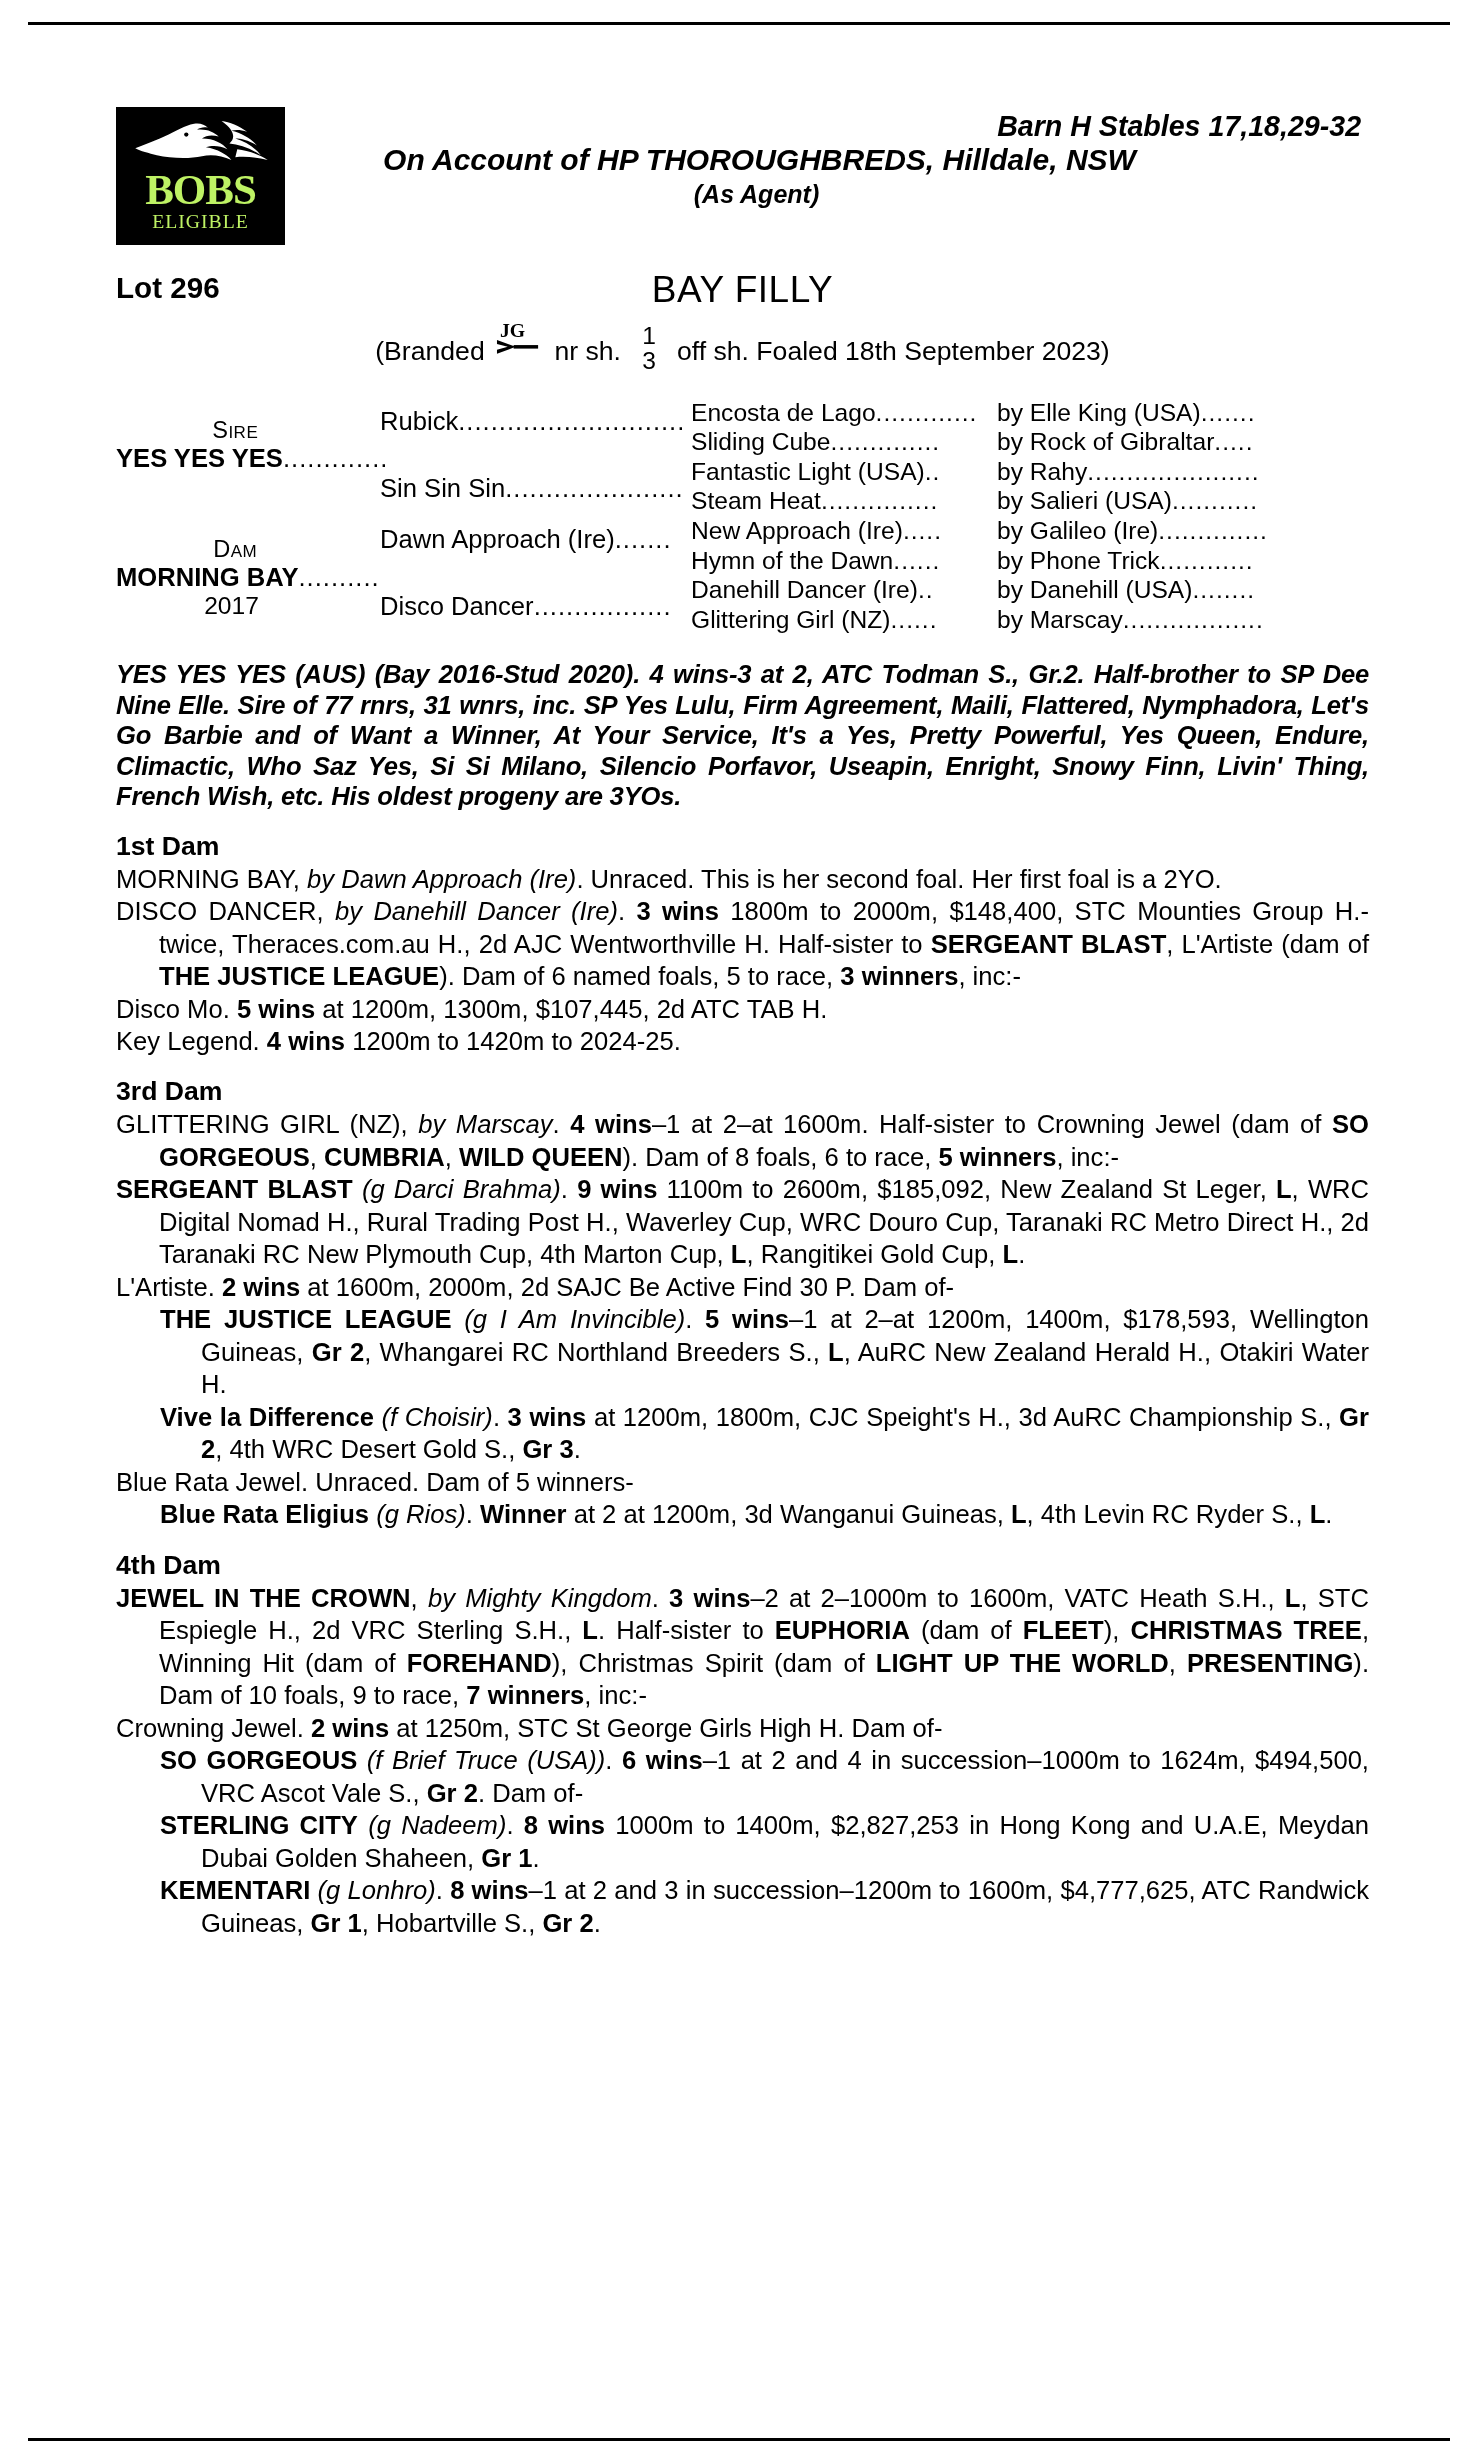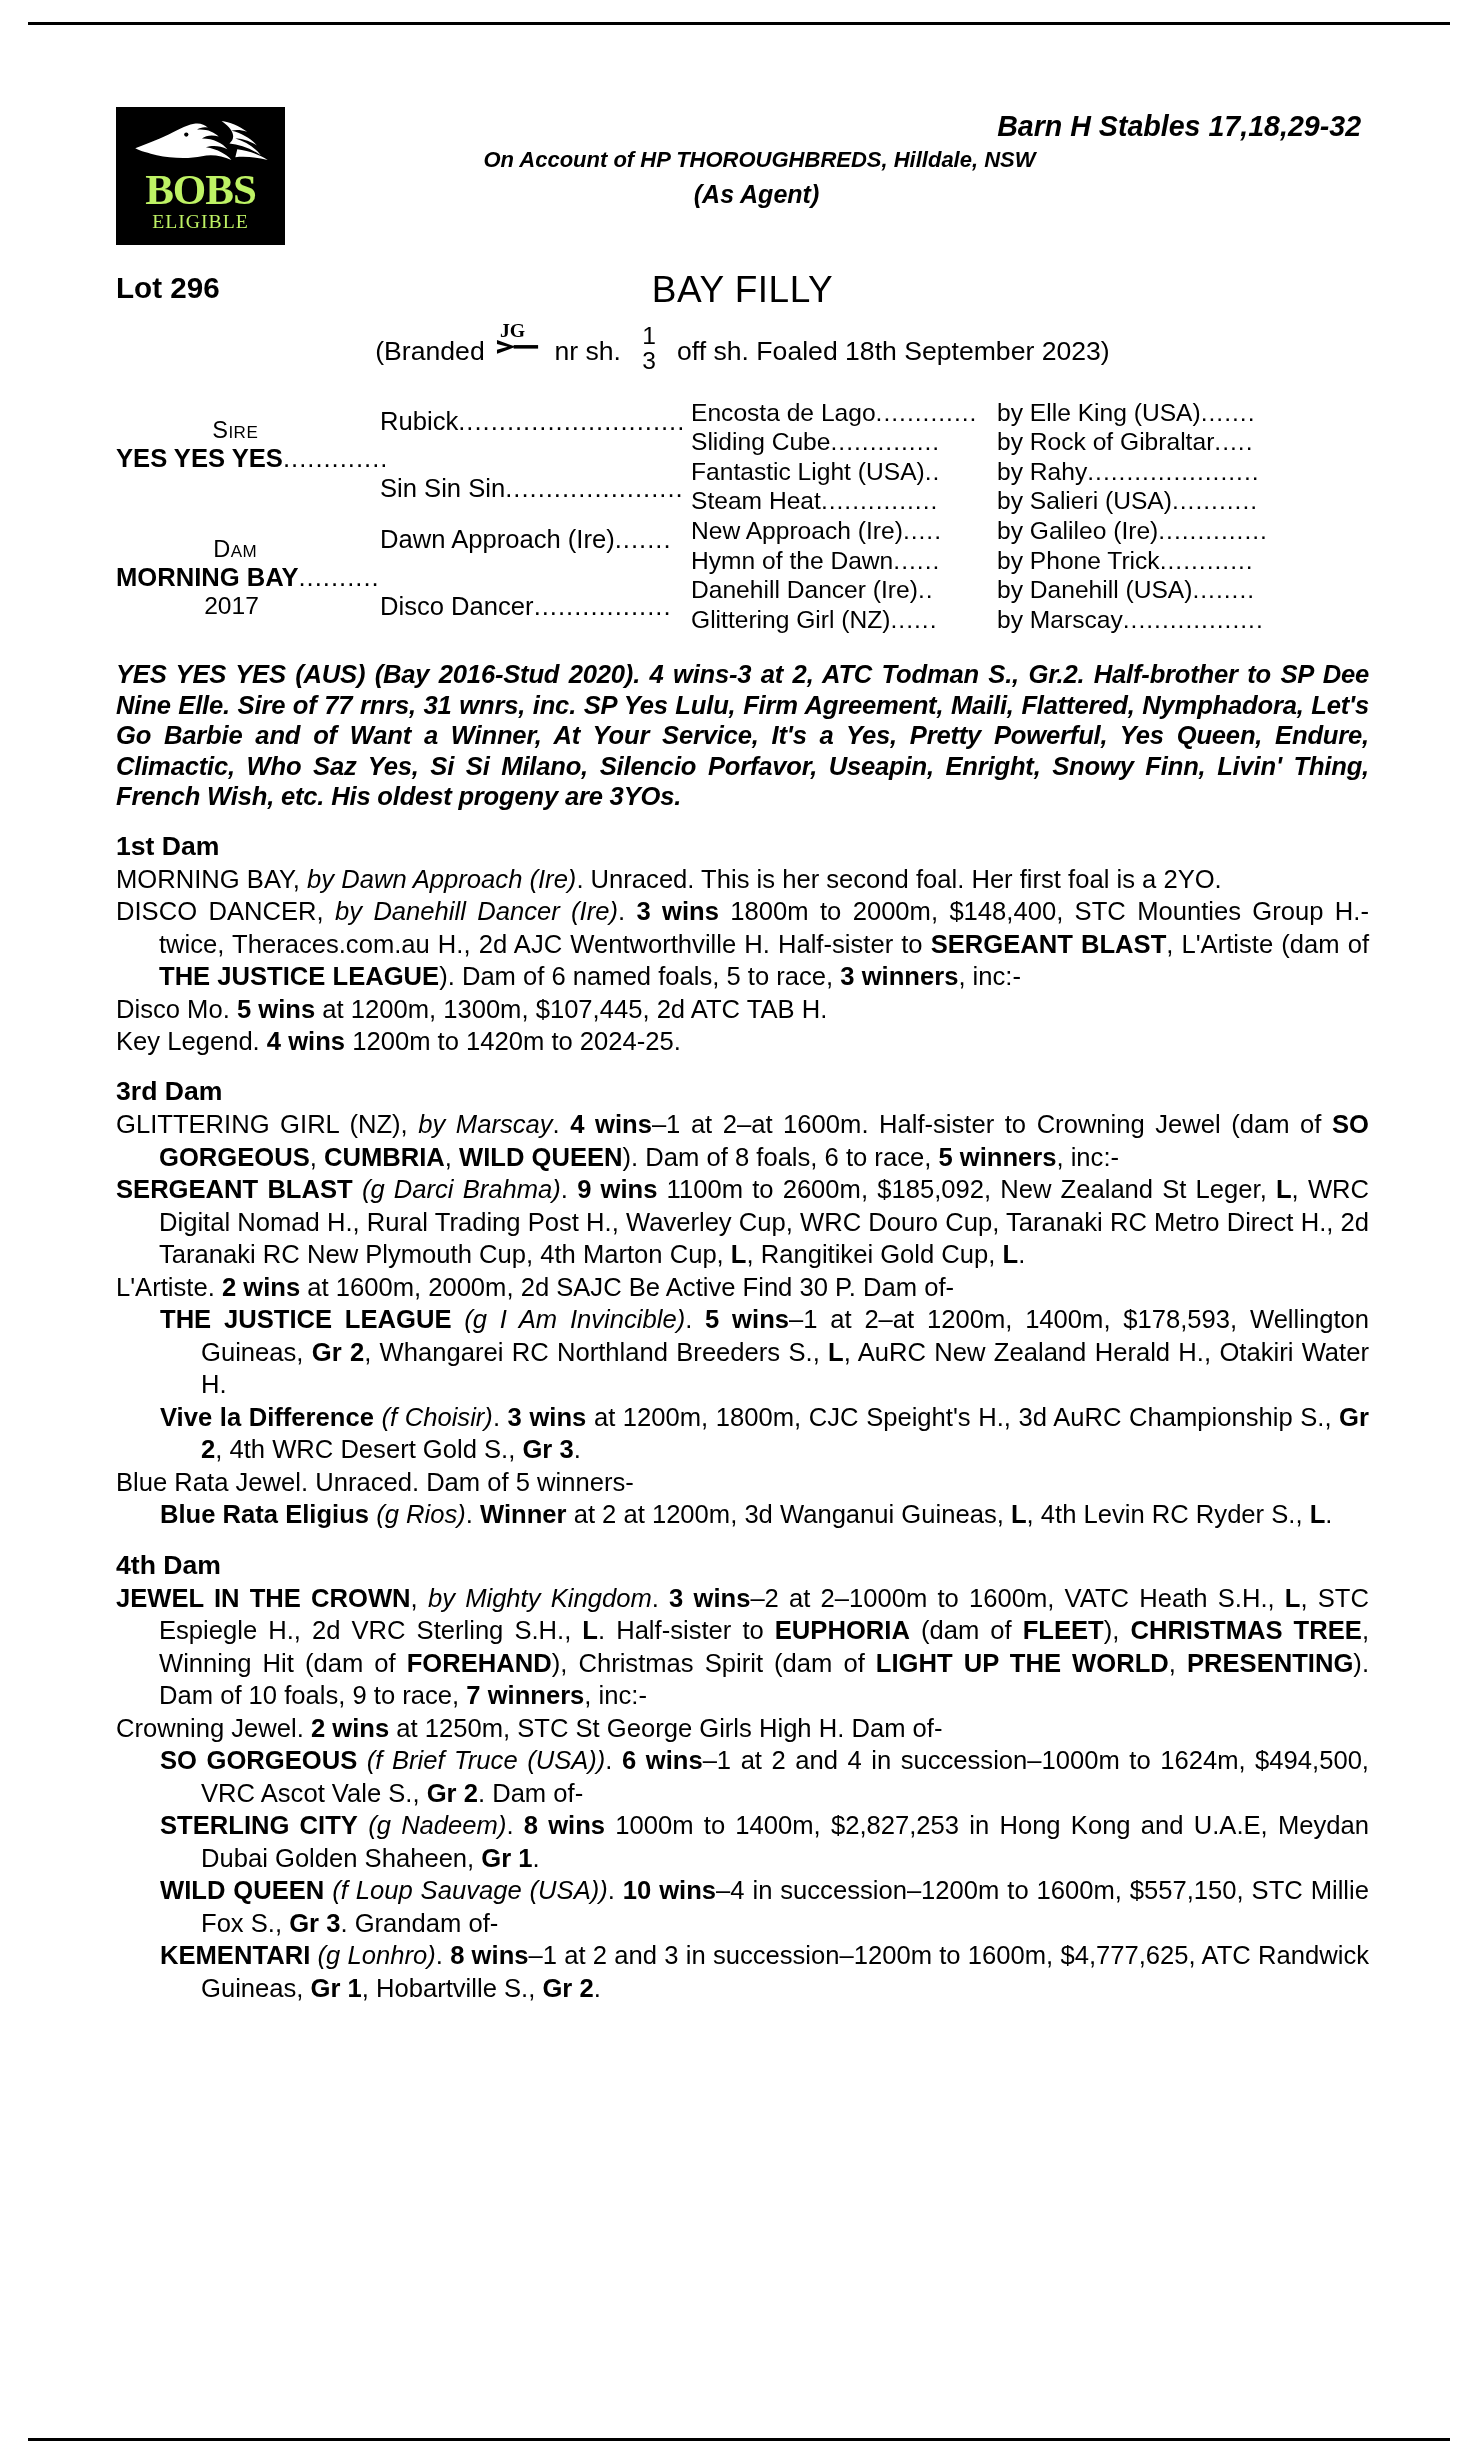--- a/index.html
+++ b/index.html
@@ -59,21 +59,21 @@
   .barn-line {
     font-weight: bold;
     font-size: 28.6px;
     line-height: 34px;
     text-align: right;
     padding-right: 7.9px;
     white-space: nowrap;
   }
   .account-line {
     font-weight: bold;
-    font-size: 22px;
+    font-size: 30px;
     line-height: 34px;
     text-align: center;
     padding-left: 34px;
     white-space: nowrap;
   }
   .agent-line {
     font-weight: bold;
     font-size: 25px;
     line-height: 34px;
     text-align: center;
@@ -317,18 +317,17 @@
 
   <div class="dam-heading">4th Dam</div>
   <div class="para ind-hang"><b>JEWEL IN THE CROWN</b>, <i>by Mighty Kingdom</i>. <b>3 wins</b><span>–2 at 2–1000m to 1600m, VATC Heath S.H., </span><b>L</b><span>, STC Espiegle H., 2d VRC Sterling S.H., </span><b>L</b><span>. Half-sister to </span><b>EUPHORIA</b><span> (dam of </span><b>FLEET</b>), <b>CHRISTMAS TREE</b><span>, Winning Hit (dam of </span><b>FOREHAND</b><span>), Christmas Spirit (dam of </span><b>LIGHT UP THE WORLD</b>, <b>PRESENTING</b><span>). Dam of 10 foals, 9 to race, </span><b>7 winners</b><span>, inc:-</span></div>
 
   <div class="para ind-l1 nowrapline"><span>Crowning Jewel.</span> <b>2 wins</b><span> at 1250m, STC St George Girls High H. Dam of-</span></div>
 
   <div class="para ind-l2"><b>SO GORGEOUS</b> <i>(f Brief Truce (USA))</i>. <b>6 wins</b><span>–1 at 2 and 4 in succession–1000m to 1624m, $494,500, VRC Ascot Vale S., </span><b>Gr 2</b><span>. Dam of-</span></div>
 
   <div class="para ind-l2"><b>STERLING CITY</b> <i>(g Nadeem)</i>. <b>8 wins</b><span> 1000m to 1400m, $2,827,253 in Hong Kong and U.A.E, Meydan Dubai Golden Shaheen, </span><b>Gr 1</b><span>.</span></div>
 
-  <div class="para ind-l2"><b>WILD QUEEN</b> <i>(f Loup Sauvage (USA))</i>. <b>10 wins</b><span>–4 in succession–1200m to 1600m, $557,150, STC Millie Fox S., </span><b>Gr 3</b><span>. Grandam of-</span></div>
 
   <div class="para ind-l2"><b>KEMENTARI</b> <i>(g Lonhro)</i>. <b>8 wins</b><span>–1 at 2 and 3 in succession–1200m to 1600m, $4,777,625, ATC Randwick Guineas, </span><b>Gr 1</b><span>, Hobartville S., </span><b>Gr 2</b><span>.</span></div>
 
 </div>
 
 
 </body></html>

